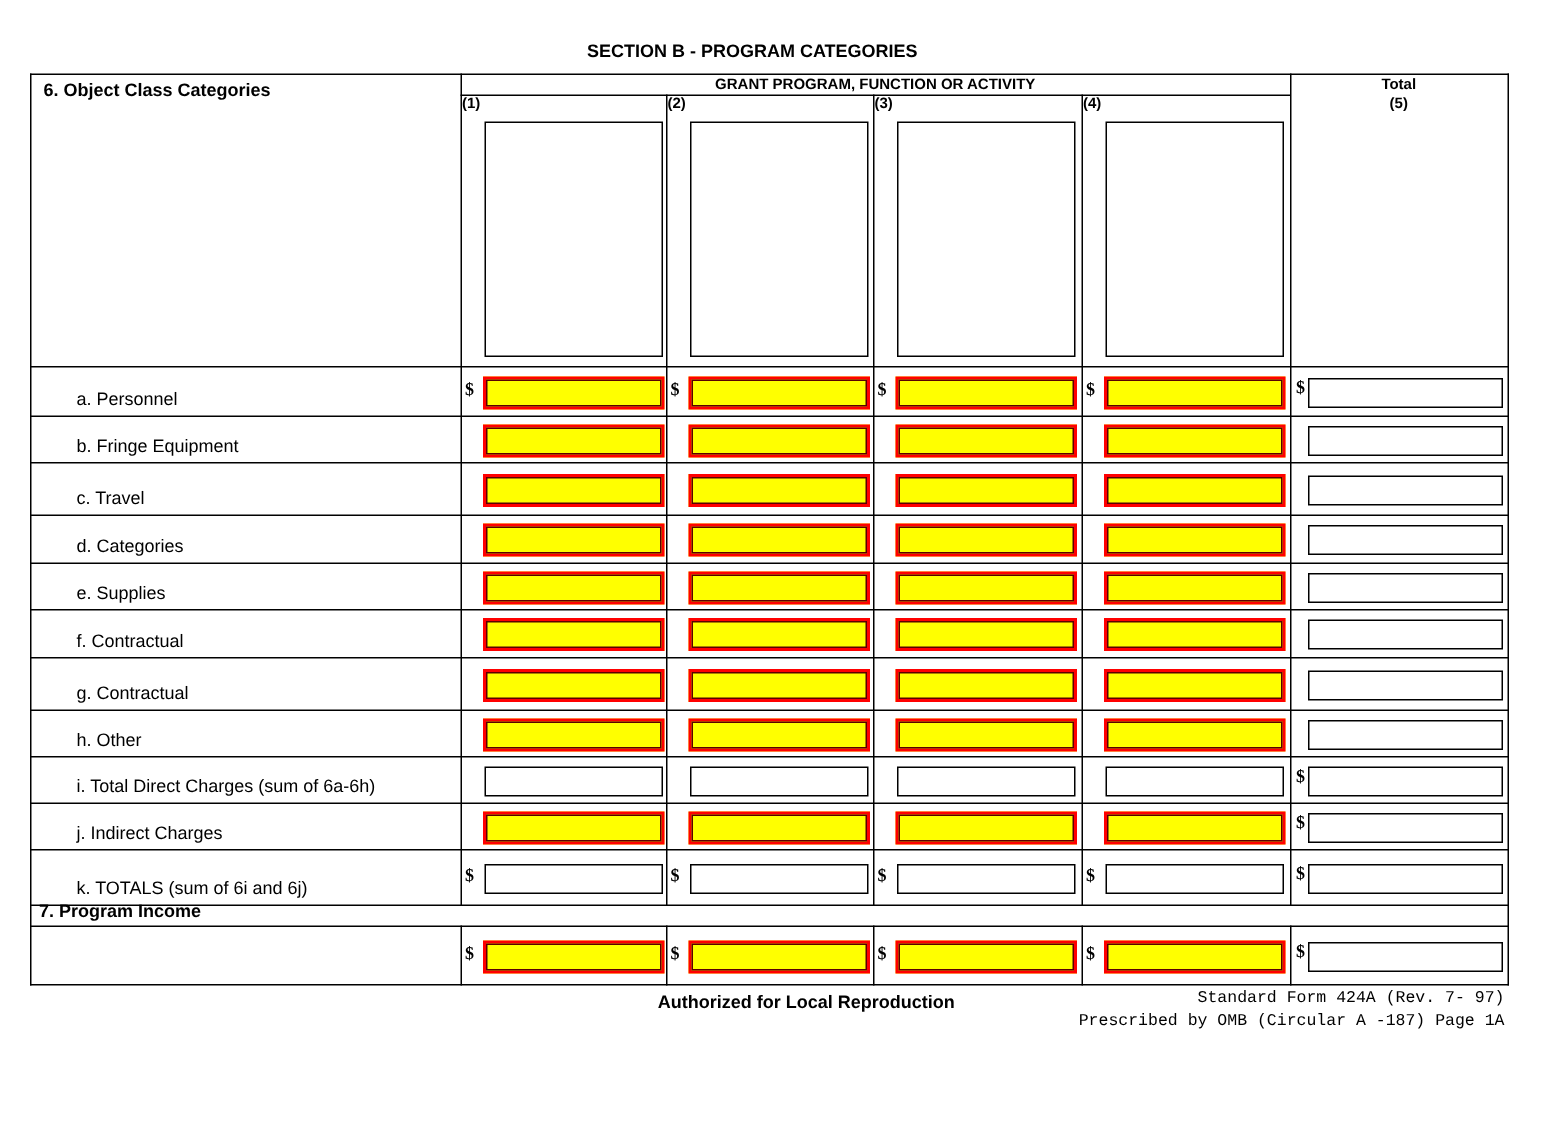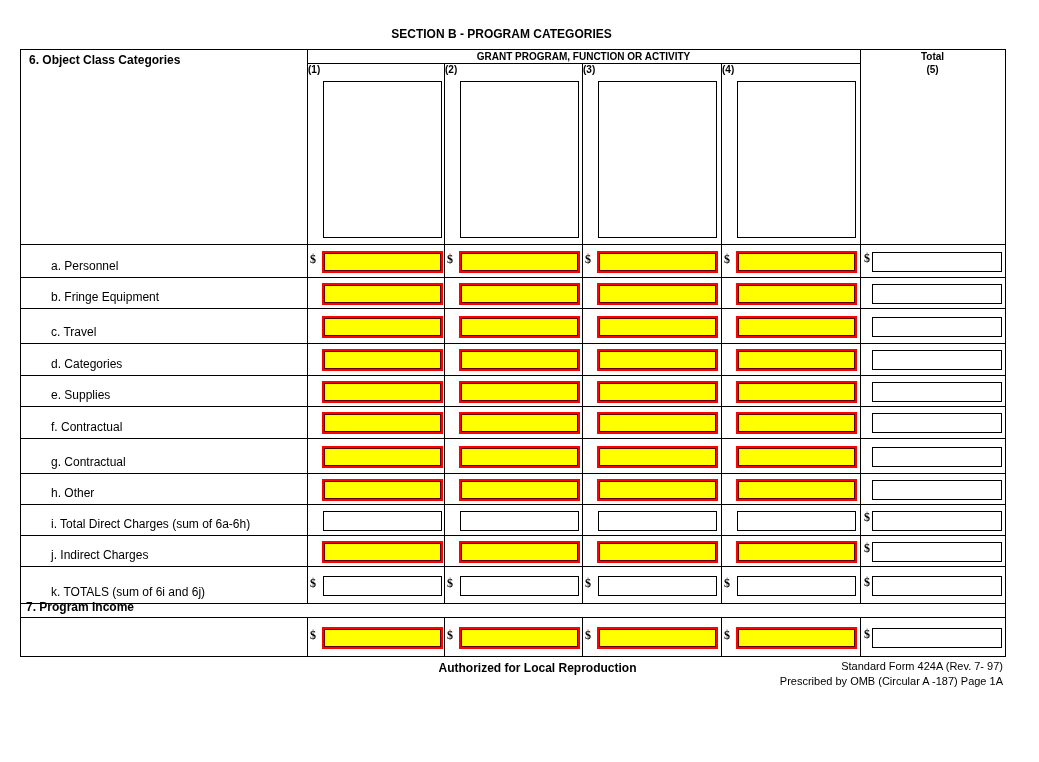--- a/index.html
+++ b/index.html
@@ -10,21 +10,21 @@
   .hline { position: absolute; height: 1px; background: #000; }
   .vline { position: absolute; width: 1px; background: #000; }
   .hdr-label { font-size: 12px; font-weight: bold; }
   .small { font-size: 10px; font-weight: bold; }
   .row-label { position: absolute; left: 51px; font-size: 12px; font-weight: normal; }
   .dollar { position: absolute; font-size: 12px; font-weight: bold; font-family: "Liberation Serif", serif; }
   .fld-yellow { position: absolute; width: 121px; height: 22px; background: #ffff00; border: 2px solid #ff0000; outline: 1px solid #5a0000; outline-offset: -3px; }
   .fld-white { position: absolute; background: #ffffff; border: 1px solid #000; }
   .hdr-box { position: absolute; width: 119px; height: 157px; border: 1px solid #000; background: #fff; }
   .footer-center { left: 0; width: 1075px; top: 661px; text-align: center; font-size: 12px; font-weight: bold; }
-  .footer-right { right: 36px; text-align: center; font-size: 11px; }
+  .footer-right { right: 36px; text-align: center; font-size: 11px; font-family: Liberation Mono, monospace; }
 </style>
 </head>
 <body>
 
 <div class="abs title">SECTION B - PROGRAM CATEGORIES</div>
 
 <div id="form">
 
   <div class="abs hdr-label" style="left:29px; top:53px;">6. Object Class Categories</div>
   <div class="abs small" style="left:307px; width:553px; top:51px; text-align:center;">GRANT PROGRAM, FUNCTION OR ACTIVITY</div>

